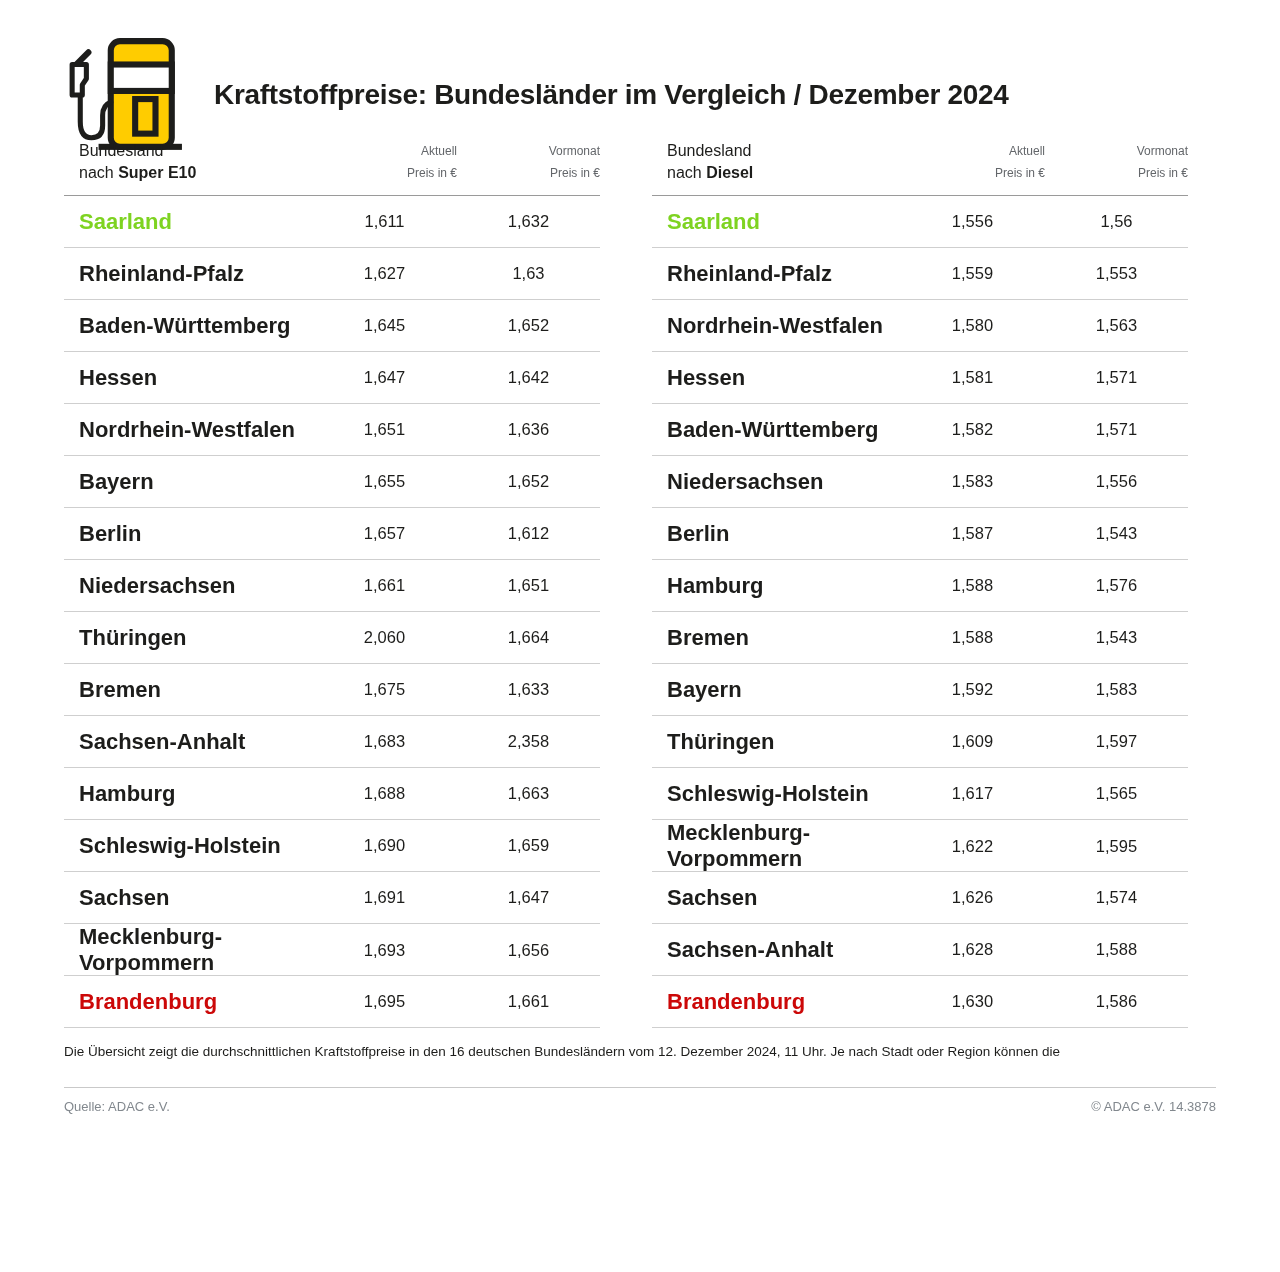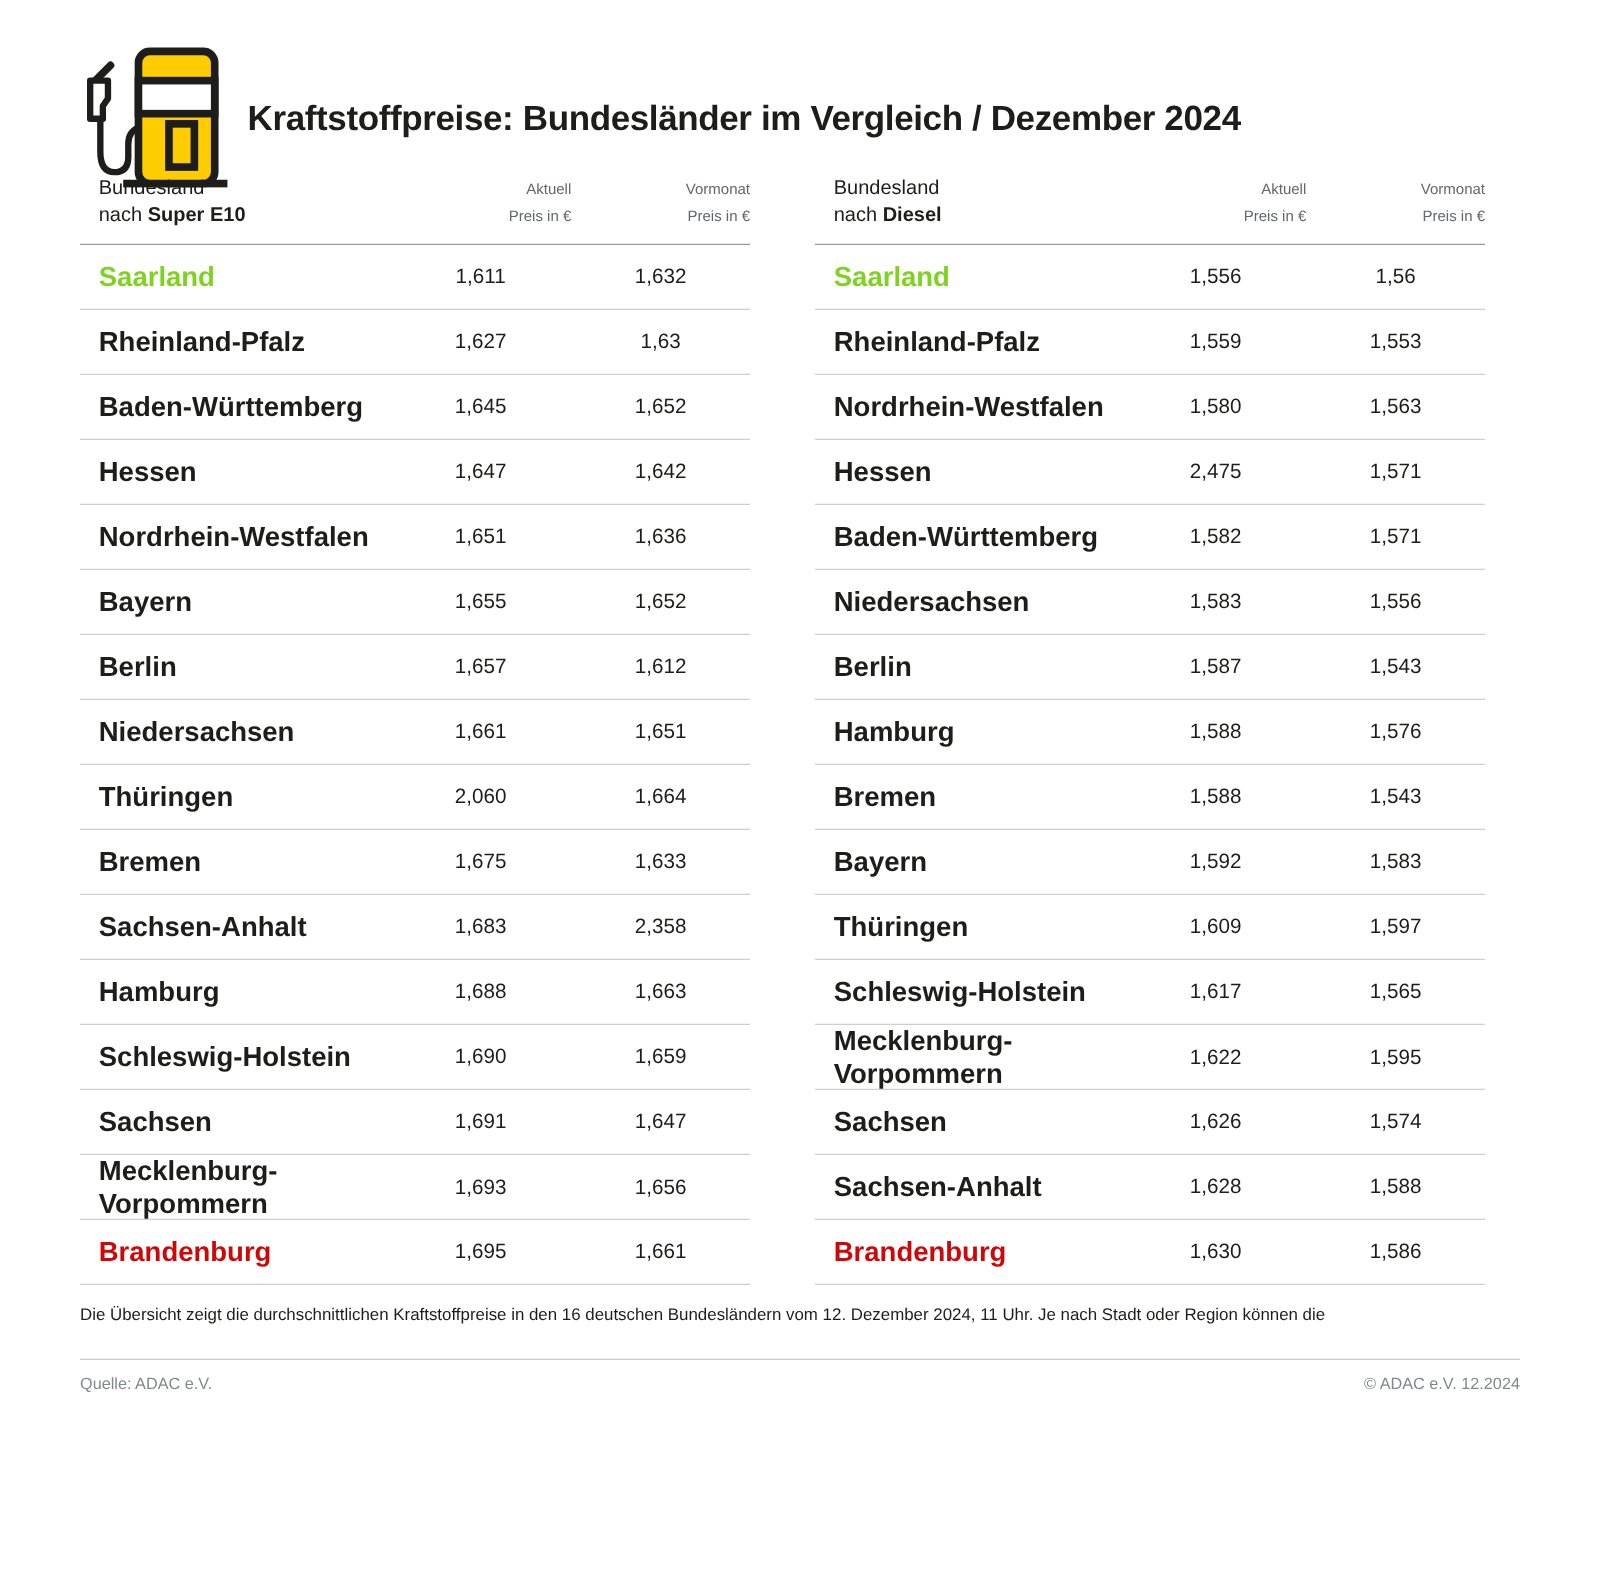--- a/index.html
+++ b/index.html
@@ -17,21 +17,21 @@
   html,body{margin:0;padding:0;}
   body{
     width:1280px;min-height:1272px;background:#ffffff;
     font-family:"Liberation Sans", sans-serif;
     color:var(--text-dark);
     -webkit-font-smoothing:antialiased;
   }
   .page{width:1280px;padding:0 64px;}
 
   
-  .hdr{display:flex;align-items:center;padding-top:62px;height:128px;}
+  .hdr{display:flex;align-items:center;gap:16px;padding-top:62px;height:128px;}
   .pump{width:122px;height:122px;flex:0 0 122px;display:flex;align-items:center;justify-content:center;}
   .pump svg{display:block;}
   h1.title{font-size:28px;line-height:1.1;font-weight:700;margin:0 0 0 12px;letter-spacing:-0.3px;}
 
   
   .tables{display:flex;gap:52px;margin-top:12px;}
   .table{width:536px;}
   .thead{display:grid;grid-template-columns:1fr 145px 143px;padding-bottom:11px;border-bottom:1px solid var(--head-line);}
   .th-left{font-size:16px;line-height:22px;padding-left:15px;color:var(--text-dark);}
   .th-left b{font-weight:700;}
@@ -203,21 +203,21 @@
             <div class="cell num">1,559</div>
             <div class="cell num">1,553</div>
           </div>
           <div class="row">
             <div class="cell state">Nordrhein-Westfalen</div>
             <div class="cell num">1,580</div>
             <div class="cell num">1,563</div>
           </div>
           <div class="row">
             <div class="cell state">Hessen</div>
-            <div class="cell num">2,475</div>
+            <div class="cell num">1,581</div>
             <div class="cell num">1,571</div>
           </div>
           <div class="row">
             <div class="cell state">Baden-Württemberg</div>
             <div class="cell num">1,582</div>
             <div class="cell num">1,571</div>
           </div>
           <div class="row">
             <div class="cell state">Niedersachsen</div>
             <div class="cell num">1,583</div>
@@ -277,16 +277,16 @@
     </section>
 
   </main>
 
   <p class="note">
     <span class="note-line">Die Übersicht zeigt die durchschnittlichen Kraftstoffpreise in den 16 deutschen Bundesländern vom 12. Dezember 2024, 11 Uhr. Je nach Stadt oder Region können die</span>
   </p>
 
   <footer class="ftr">
     <span>Quelle: ADAC e.V.</span>
-    <span>© ADAC e.V. 12.2024</span>
+    <span>© ADAC e.V. 14.3878</span>
   </footer>
 
 </div>
 
 </body></html>

